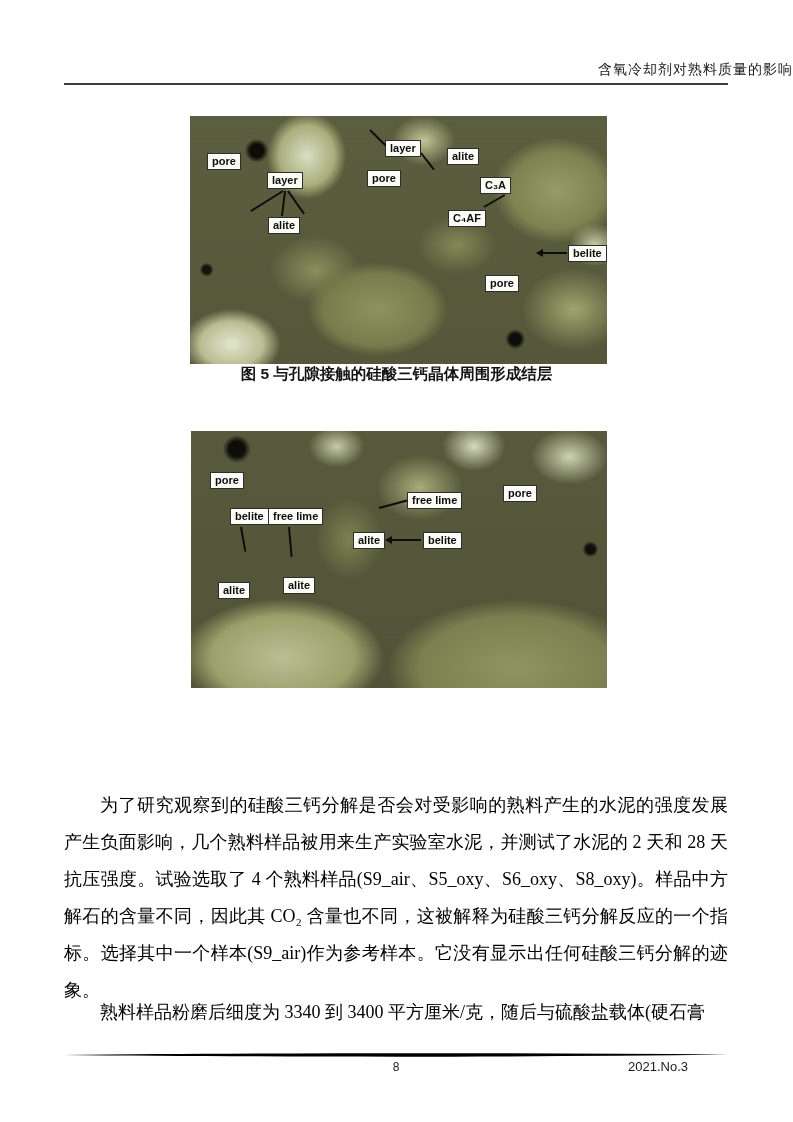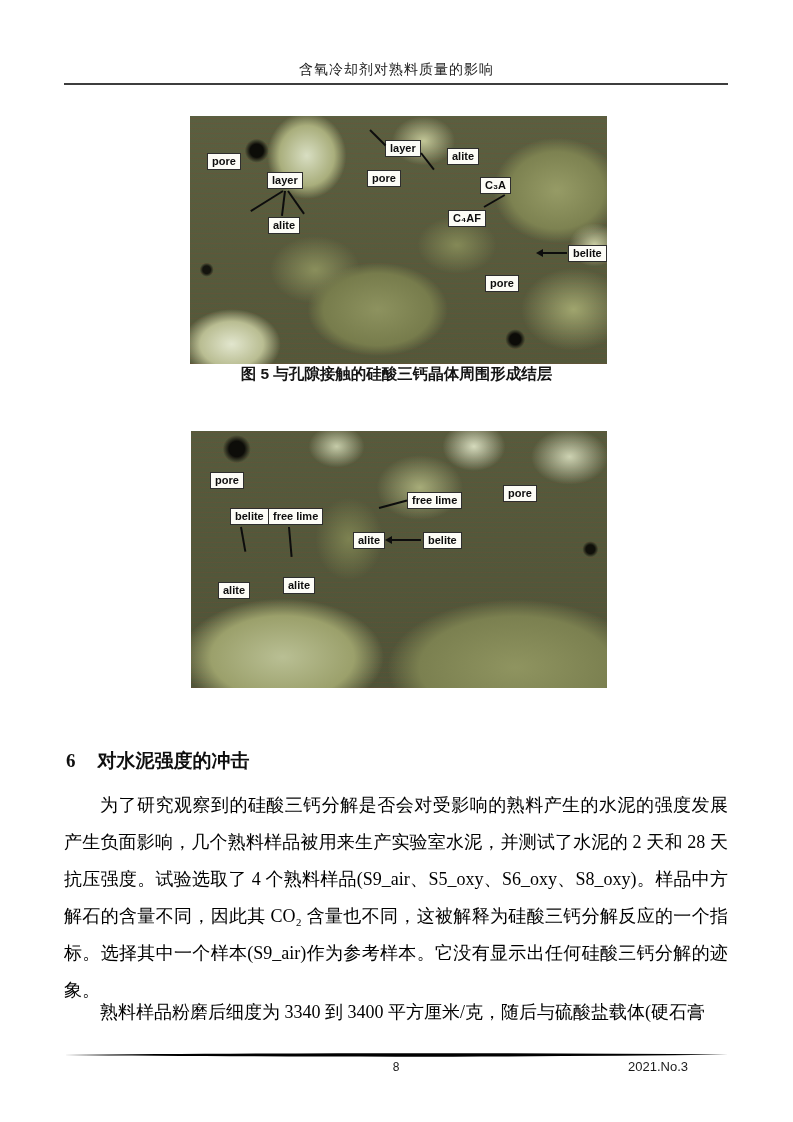--- a/index.html
+++ b/index.html
@@ -4,21 +4,21 @@
 <style>
   * { margin:0; padding:0; box-sizing:border-box; }
   html,body { background:#9a9a9a; }
   .page {
     position:relative; width:793px; height:1122px; background:#ffffff;
     margin:0 auto; overflow:hidden;
     font-family:"Liberation Serif","DejaVu Serif",serif; color:#111;
   }
   
   .header-title {
-    position:absolute; left:0; right:0; top:61px; text-align:center;
+    position:absolute; left:0; right:0; top:61px; text-align:right;
     font-size:14px; letter-spacing:1px; color:#1c1c1c;
   }
   .header-rule {
     position:absolute; left:64px; top:83px; width:664px; height:2px;
     background:#3d3d3d;
   }
   
   .micro { position:absolute; overflow:hidden; }
   .micro1 {
     left:190px; top:116px; width:417px; height:248px;
@@ -150,23 +150,20 @@
     <i class="ptr" style="left:188px;top:76px;width:29px;transform:rotate(-15deg)"></i>
     <i class="ptr" style="left:50px;top:95px;width:25px;transform:rotate(80deg)"></i>
     <i class="ptr" style="left:98px;top:95px;width:30px;transform:rotate(85deg)"></i>
     <i class="ptr" style="left:200px;top:108px;width:30px"></i>
     <i class="ah" style="left:194px;top:105px"></i>
 
     <div class="scalebar scalebar2">20 µm</div>
   </div>
 
 
-  <div class="section-heading">
-    <span class="num">6</span><span>对水泥强度的冲击</span>
-  </div>
 
   <p class="bodytext p1 indent">为了研究观察到的硅酸三钙分解是否会对受影响的熟料产生的水泥的强度发展产生负面影响，几个熟料样品被用来生产实验室水泥，并测试了水泥的 2 天和 28 天抗压强度。试验选取了 4 个熟料样品(S9_air、S5_oxy、S6_oxy、S8_oxy)。样品中方解石的含量不同，因此其 CO₂ 含量也不同，这被解释为硅酸三钙分解反应的一个指标。选择其中一个样本(S9_air)作为参考样本。它没有显示出任何硅酸三钙分解的迹象。</p>
   <p class="bodytext p2 indent">熟料样品粉磨后细度为 3340 到 3400 平方厘米/克，随后与硫酸盐载体(硬石膏</p>
 
   <svg class="footer-rule" viewBox="0 0 664 6" preserveAspectRatio="none">
     <path d="M0,3 C 180,1.2 420,0.2 664,2.6 C 430,5.8 180,4.8 0,3 Z" fill="#000"></path>
   </svg>
   <div class="footer-page">8</div>
   <div class="footer-issue">2021.No.3</div>
 

